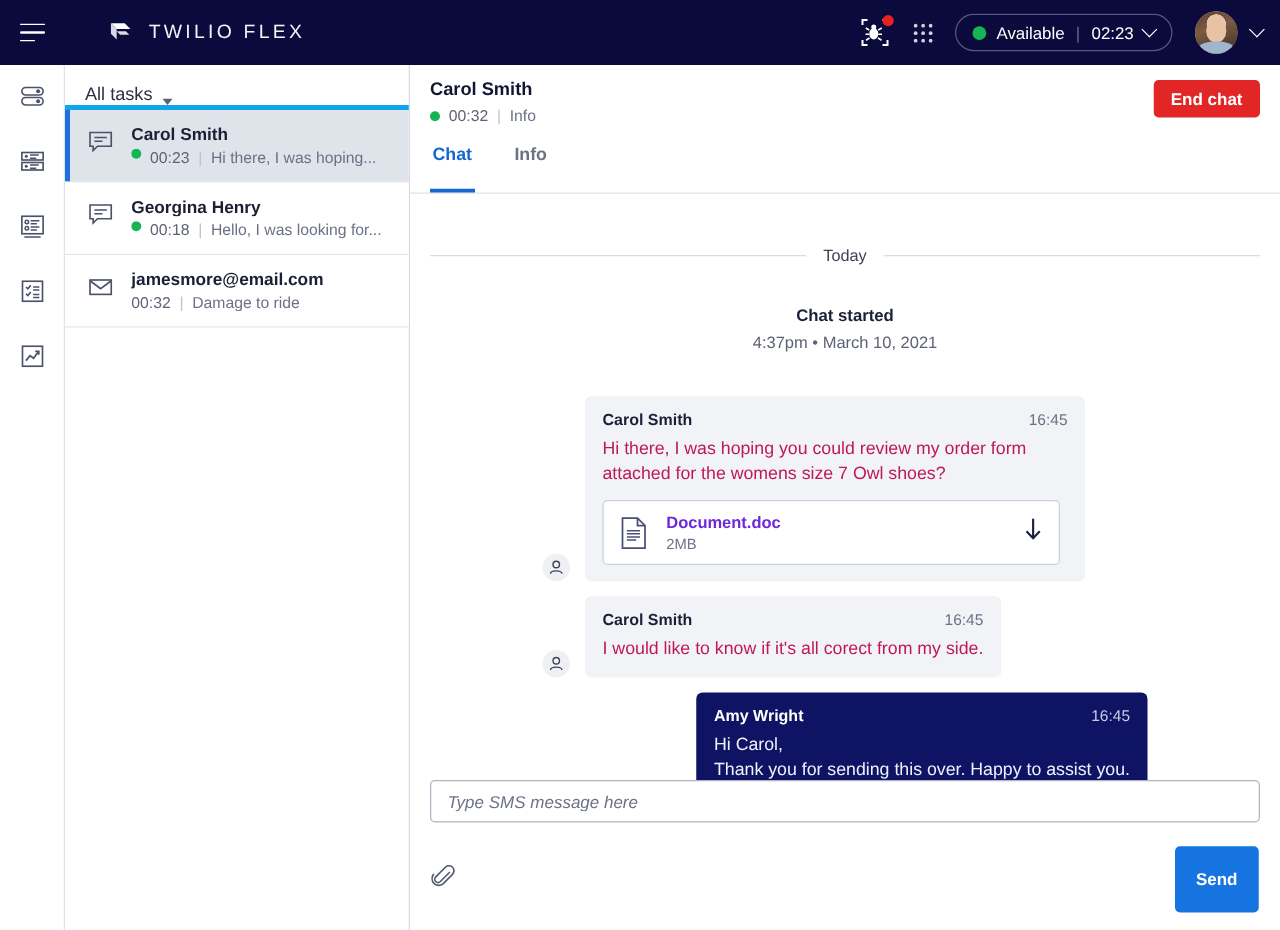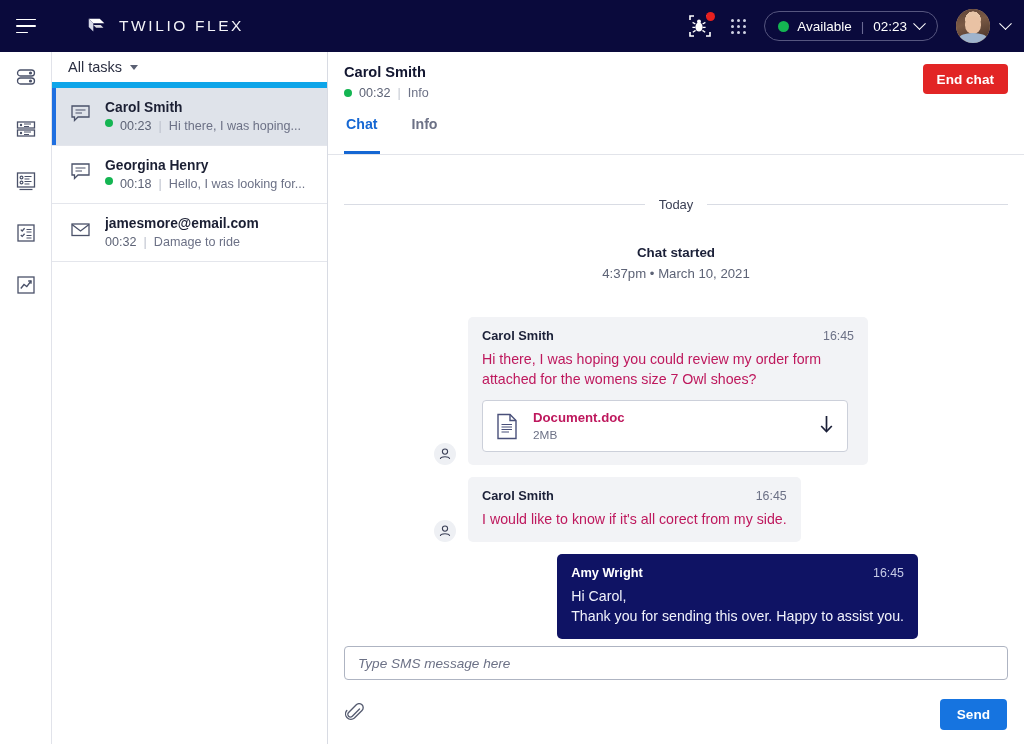--- a/index.html
+++ b/index.html
@@ -63,22 +63,22 @@
   
   .rail { width: 52px; background: #ffffff; border-right: 1px solid #e1e3ea;
     flex: 0 0 52px; padding-top: 12px; display: flex; flex-direction: column;
     align-items: center; gap: 26px; }
   .rail-item { width: 26px; height: 26px; display: flex; align-items: center;
     justify-content: center; cursor: pointer; }
 
   
   .tasks { width: 276px; flex: 0 0 276px; background: #ffffff;
     border-right: 1px solid #d8dbe3; display: flex; flex-direction: column; }
-  .tasks-head { height: 36px; display: flex; align-items: center; gap: 8px;
-    padding: 0 16px; border-bottom: 6px solid #0ea5e9; }
+  .tasks-head { height: 36px; display: flex; align-items: flex-end; gap: 8px;
+    padding: 0 16px; border-bottom: 4px solid #0ea5e9; }
   .tasks-head-label { font-size: 14.5px; color: #2b2f42; }
   .caret-down { width: 0; height: 0; border-left: 4.5px solid transparent;
     border-right: 4.5px solid transparent; border-top: 5px solid #5a6073; cursor: pointer; }
 
   .task { display: flex; gap: 13px; padding: 12px 14px 12px 18px;
     border-bottom: 1px solid #e4e6ec; cursor: pointer; position: relative; background: #ffffff; }
   .task.selected { background: #dfe3ea; }
   .task.selected::before { content: ""; position: absolute; left: 0; top: 0; bottom: 0;
     width: 4px; background: #1f6fe0; }
   .task-icon { width: 22px; flex: 0 0 22px; padding-top: 3px; }
@@ -136,34 +136,34 @@
   .bname { font-size: 12.8px; font-weight: bold; color: #1b2038; }
   .bubble.agent .bname { color: #ffffff; }
   .btime { font-size: 12.4px; color: #6c7186; margin-left: auto; }
   .bubble.agent .btime { color: #c6cae6; }
   .btext { font-size: 14.2px; line-height: 20px; color: #be185d; margin-top: 6px; }
   .bubble.agent .btext { color: #f0f1fb; }
 
   .attach { margin-top: 11px; background: #ffffff; border: 1px solid #ccd0da;
     border-radius: 4px; padding: 9px 12px; display: flex; align-items: center;
     gap: 14px; width: 366px; cursor: pointer; }
-  .attach-name { font-size: 13.2px; font-weight: bold; color: #be185d; }
+  .attach-name { font-size: 13.2px; font-weight: bold; color: #6d28d9; }
   .attach-size { font-size: 11.8px; color: #6c7186; margin-top: 3px; }
   .attach-dl { margin-left: auto; cursor: pointer; }
 
   
   .composer { padding: 0 16px 14px; }
   .cbox { width: 100%; height: 34px; border: 1px solid #aeb4c2; border-radius: 4px;
     padding: 4px 13px; font-size: 13.6px; font-family: inherit; color: #2b2f42;
     outline: none; }
   .cbox::placeholder { color: #6c7186; font-style: italic; }
   .crow { display: flex; align-items: center; margin-top: 19px; padding: 0 1px; }
   .clip { cursor: pointer; }
   .send { margin-left: auto; background: #1674e0; color: #ffffff; border: none;
-    border-radius: 4px; font-size: 13.6px; font-weight: bold; padding: 8px 17px;
+    border-radius: 4px; font-size: 13.6px; font-weight: bold; padding: 19px 17px;
     cursor: pointer; font-family: inherit; }
 </style>
 </head>
 <body>
 
 <div class="app">
 
   <div class="topbar">
     <div class="hamburger">
       <i></i>

